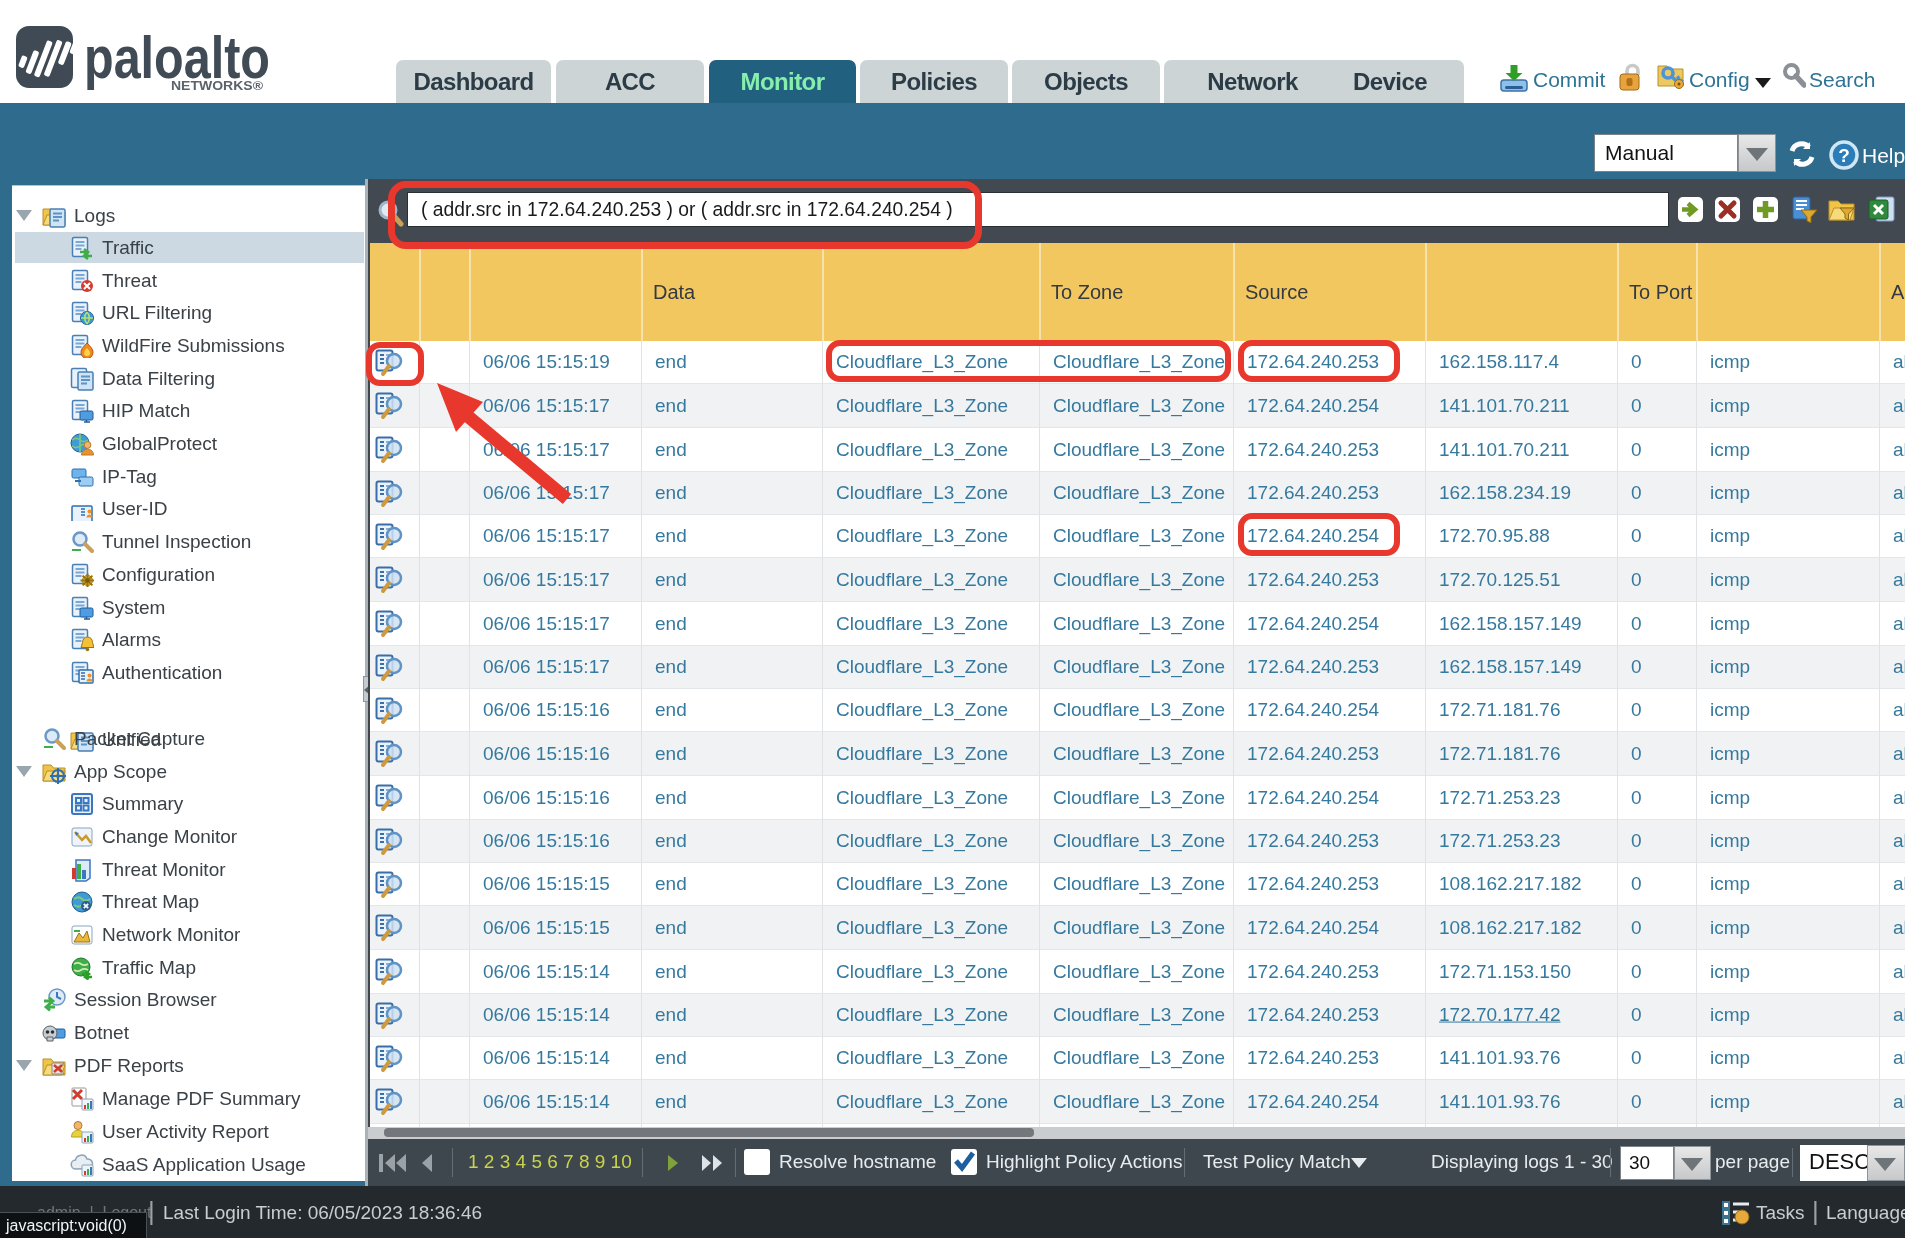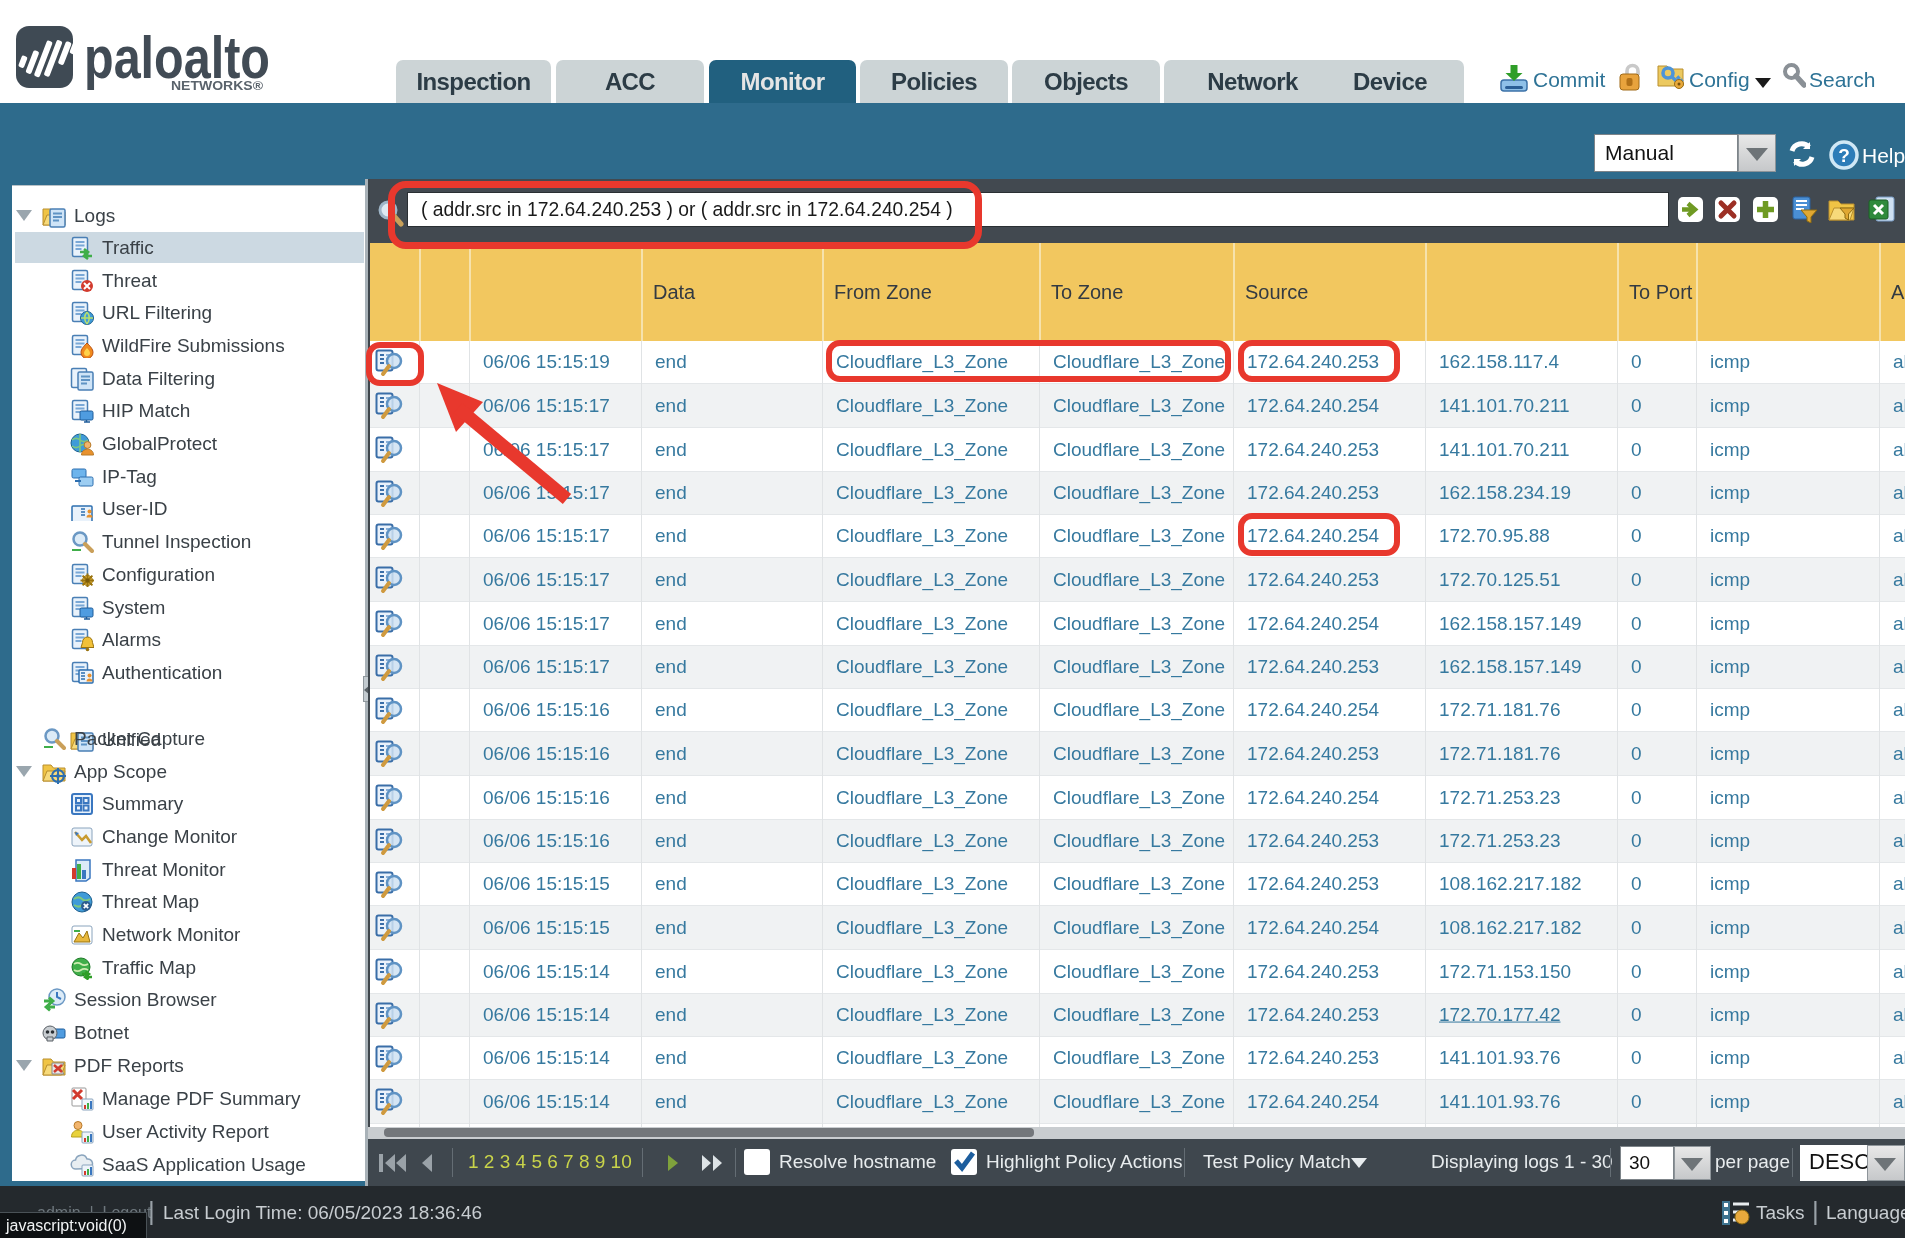--- a/index.html
+++ b/index.html
@@ -4,21 +4,21 @@
 <style>
 html,body{margin:0;padding:0}
 body{width:1905px;height:1238px;position:relative;overflow:hidden;background:#fff;
  font-family:"Liberation Sans",sans-serif;}
 .abs{position:absolute}
 
 #hdr{position:absolute;left:0;top:0;width:1905px;height:103px;background:#fff}
 .tab{position:absolute;top:60px;height:43px;background:#ccd4d6;color:#2c3c46;
  font-weight:bold;font-size:24px;text-align:center;line-height:44px;
  border-radius:7px 7px 0 0;letter-spacing:-0.6px}
-.tab.sel{background:#21607f;color:#e5e5e5}
+.tab.sel{background:#21607f;color:#86efac}
 .toplink{position:absolute;top:68px;font-size:21px;color:#2e7396}
 
 #band{position:absolute;left:0;top:103px;width:1905px;height:76px;background:#2e6b8c}
 #leftteal{position:absolute;left:0;top:179px;width:368px;height:1007px;background:#2e6b8c}
 
 #side{position:absolute;left:12px;top:185px;width:353px;height:995px;background:#fff;border-top:1px solid #b9c2c7}
 .ti{position:absolute;height:33px;display:flex;align-items:center;font-size:19px;color:#3a4147;white-space:nowrap}
 .ti .ic{display:inline-block;width:24px;height:24px;margin-right:8px;position:relative;flex:0 0 24px}
 .exp{position:absolute;width:0;height:0;border-left:8px solid transparent;border-right:8px solid transparent;border-top:11px solid #9aa6ae}
 #selrow{position:absolute;left:15px;top:232px;width:349px;height:31px;background:#ccd9e2}
@@ -58,21 +58,21 @@
    <rect x="7" y="37" width="6" height="12" rx="2"></rect>
    <rect x="16" y="28" width="6" height="24" rx="2"></rect>
    <rect x="25" y="14" width="6" height="38" rx="2"></rect>
    <rect x="34" y="10" width="6" height="38" rx="2"></rect>
    <rect x="43" y="8" width="6" height="24" rx="2"></rect>
    <rect x="50" y="6" width="6" height="12" rx="2"></rect>
   </g>
   <text x="68" y="52" font-family="Liberation Sans,sans-serif" font-size="60" font-weight="bold" fill="#414b55" textLength="186" lengthAdjust="spacingAndGlyphs">paloalto</text>
   <text x="155" y="64" font-family="Liberation Sans,sans-serif" font-size="12" font-weight="bold" fill="#5a636c" textLength="92" lengthAdjust="spacingAndGlyphs">NETWORKS®</text>
  </svg>
- <div class="tab" style="left:396px;width:155px">Inspection</div>
+ <div class="tab" style="left:396px;width:155px">Dashboard</div>
  <div class="tab" style="left:556px;width:148px">ACC</div>
  <div class="tab sel" style="left:709px;width:147px">Monitor</div>
  <div class="tab" style="left:860px;width:148px">Policies</div>
  <div class="tab" style="left:1012px;width:148px">Objects</div>
  <div class="tab" style="left:1164px;width:177px">Network</div>
  <div class="tab" style="left:1316px;width:148px">Device</div>
  <svg class="abs" style="left:1499px;top:64px" width="30" height="30" viewBox="0 0 30 30">
   <rect x="2" y="16" width="26" height="11" rx="3" fill="#8ec0e8" stroke="#3c72a8" stroke-width="1.5"></rect>
   <rect x="6" y="22" width="18" height="3" rx="1.5" fill="#2a5e96"></rect>
   <path d="M15 1v9" stroke="#2f9e28" stroke-width="7"></path>
@@ -345,21 +345,20 @@
  <path d="M1 24l5-12h20l-4 12z" fill="#f7da7a" stroke="#b98f2e"></path>
  <path d="M12 12h14l-5.5 6v6l-3.5-2v-4z" fill="#e0a832" stroke="#8d6a10"></path>
 </svg>
 <svg class="abs" style="left:1868px;top:196px" width="27" height="27" viewBox="0 0 27 27">
  <rect x="8" y="1" width="18" height="24" rx="2" fill="#cfe0f2" stroke="#7a9ec7"></rect>
  <rect x="1" y="4" width="19" height="19" rx="2" fill="#2f8a3d" stroke="#1c5f27"></rect>
  <path d="M6 9l9 9M15 9l-9 9" stroke="#fff" stroke-width="3"></path>
 </svg>
 <div id="thead">
  <span style="left:285px">Data</span>
- <span style="left:466px">From Zone</span>
  <span style="left:683px">To Zone</span>
  <span style="left:877px">Source</span>
  <span style="left:1261px">To Port</span>
  <span style="left:1523px">Ac</span>
 </div>
 <div id="tbody">
     <div class="row" style="top:0px;height:43px">
       <svg class="licon" width="30" height="29" viewBox="0 0 30 29">
         <rect x="1.5" y="1.5" width="16" height="20" rx="2" fill="#eaf2fb" stroke="#3a6ea8" stroke-width="2"></rect>
         <path d="M5 6h4M5 10h4M5 14h4" stroke="#3a6ea8" stroke-width="1.8"></path>

